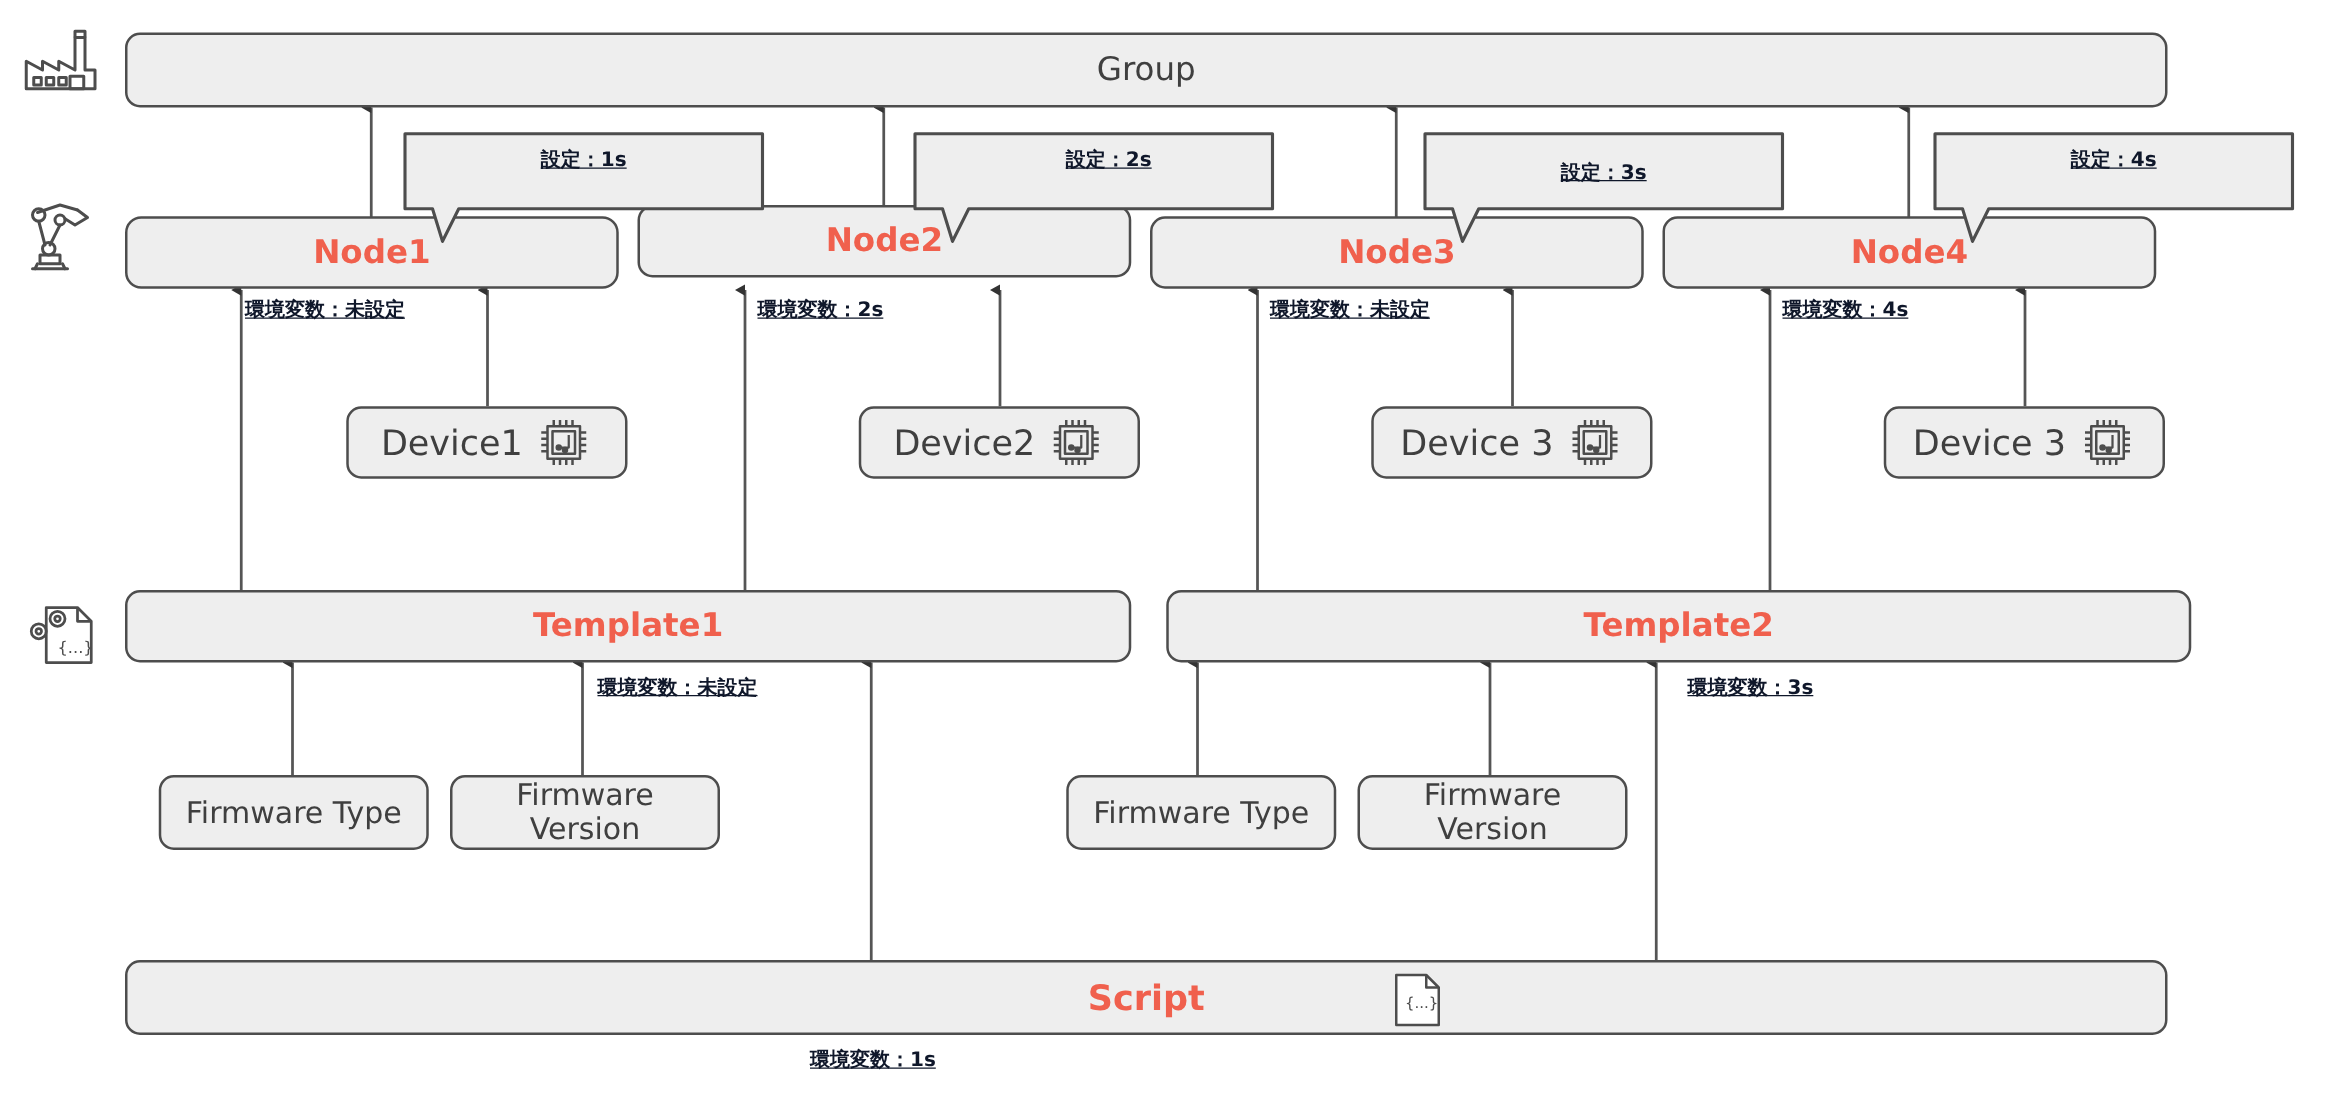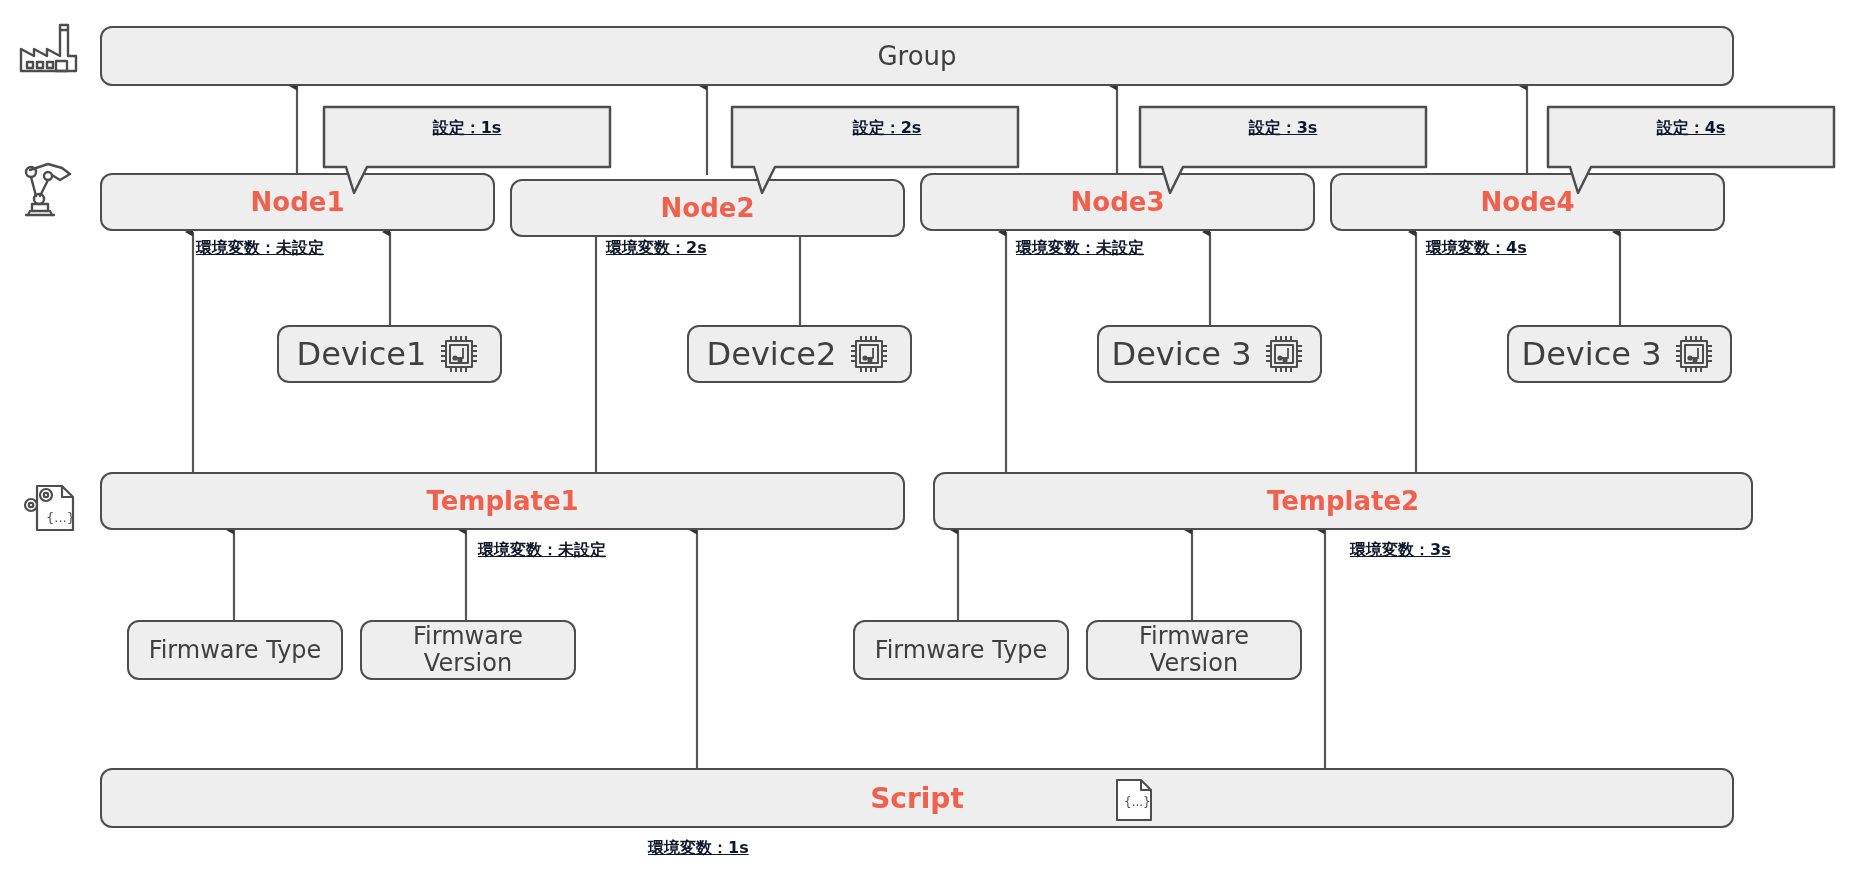--- a/index.html
+++ b/index.html
@@ -39,21 +39,21 @@
   .lbl-red {
     color: #f0604d;
     font-weight: bold;
   }
   .lbl-gray {
     color: #3f3f3f;
     font-weight: normal;
   }
   .t-28 { font-size: 28px; }
   .t-26 { font-size: 26px; }
-  .t-25 { font-size: 32px; }
+  .t-25 { font-size: 28px; }
   .t-24 { font-size: 24px; }
   .annot {
     position: absolute;
     color: #0f172a;
     font-weight: bold;
     font-size: 16px;
     white-space: nowrap;
     z-index: 6;
     text-decoration: underline;
   }
@@ -166,31 +166,31 @@
   <div class="annot" style="left:322px;top:118px;width:290px;text-align:center;">設定：1s</div>
 
   <svg style="position:absolute;left:730px;top:105px;width:290px;height:90px;z-index:5;" viewBox="0 0 290 90">
     <path d="M2 2 L288 2 L288 62 L45 62 L32 88 L24 62 L2 62 Z" fill="#eeeeee" stroke="#4d4d4d" stroke-width="2.5" stroke-linejoin="round"></path>
   </svg>
   <div class="annot" style="left:730px;top:118px;width:290px;text-align:center;margin-left:12px;">設定：2s</div>
 
   <svg style="position:absolute;left:1138px;top:105px;width:290px;height:90px;z-index:5;" viewBox="0 0 290 90">
     <path d="M2 2 L288 2 L288 62 L45 62 L32 88 L24 62 L2 62 Z" fill="#eeeeee" stroke="#4d4d4d" stroke-width="2.5" stroke-linejoin="round"></path>
   </svg>
-  <div class="annot" style="left:1138px;top:118px;width:290px;text-align:center;">設定：3s</div>
+  <div class="annot" style="left:1138px;top:128px;width:290px;text-align:center;">設定：3s</div>
 
   <svg style="position:absolute;left:1546px;top:105px;width:290px;height:90px;z-index:5;" viewBox="0 0 290 90">
     <path d="M2 2 L288 2 L288 62 L45 62 L32 88 L24 62 L2 62 Z" fill="#eeeeee" stroke="#4d4d4d" stroke-width="2.5" stroke-linejoin="round"></path>
   </svg>
   <div class="annot" style="left:1546px;top:118px;width:290px;text-align:center;">設定：4s</div>
 
-  <div class="node-box" style="left:100px; top:173px; width:395px; height:58px;">
+  <div class="node-box" style="left:100px; top:173px; width:395px; height:58px;border-radius:13px;">
     <span class="lbl-red t-26">Node1</span>
   </div>
-  <div class="node-box" style="left:510px; top:179px; width:395px; height:58px;">
+  <div class="node-box" style="left:510px; top:164px; width:395px; height:58px;">
     <span class="lbl-red t-26">Node2</span>
   </div>
   <div class="node-box" style="left:920px; top:173px; width:395px; height:58px;">
     <span class="lbl-red t-26">Node3</span>
   </div>
   <div class="node-box" style="left:1330px; top:173px; width:395px; height:58px;">
     <span class="lbl-red t-26">Node4</span>
   </div>
 
   <div class="annot" style="left:196px; top:238px;">環境変数：未設定</div>

